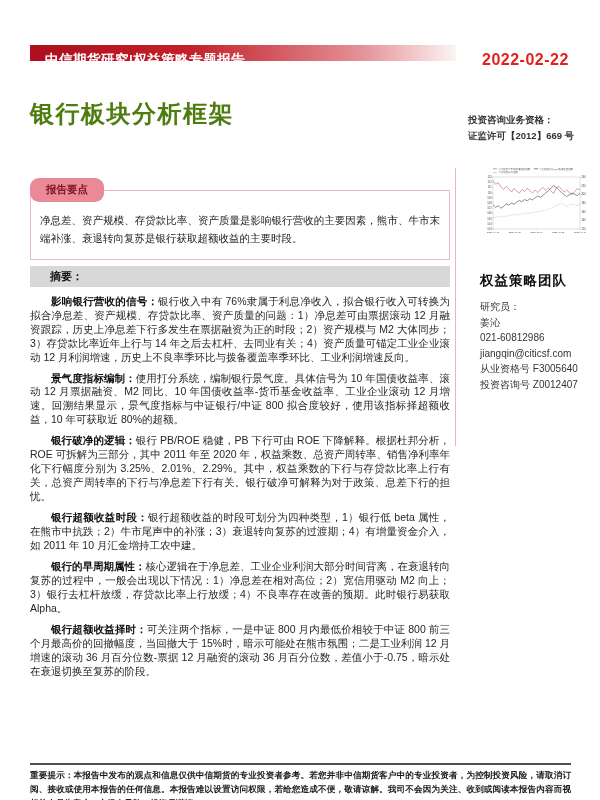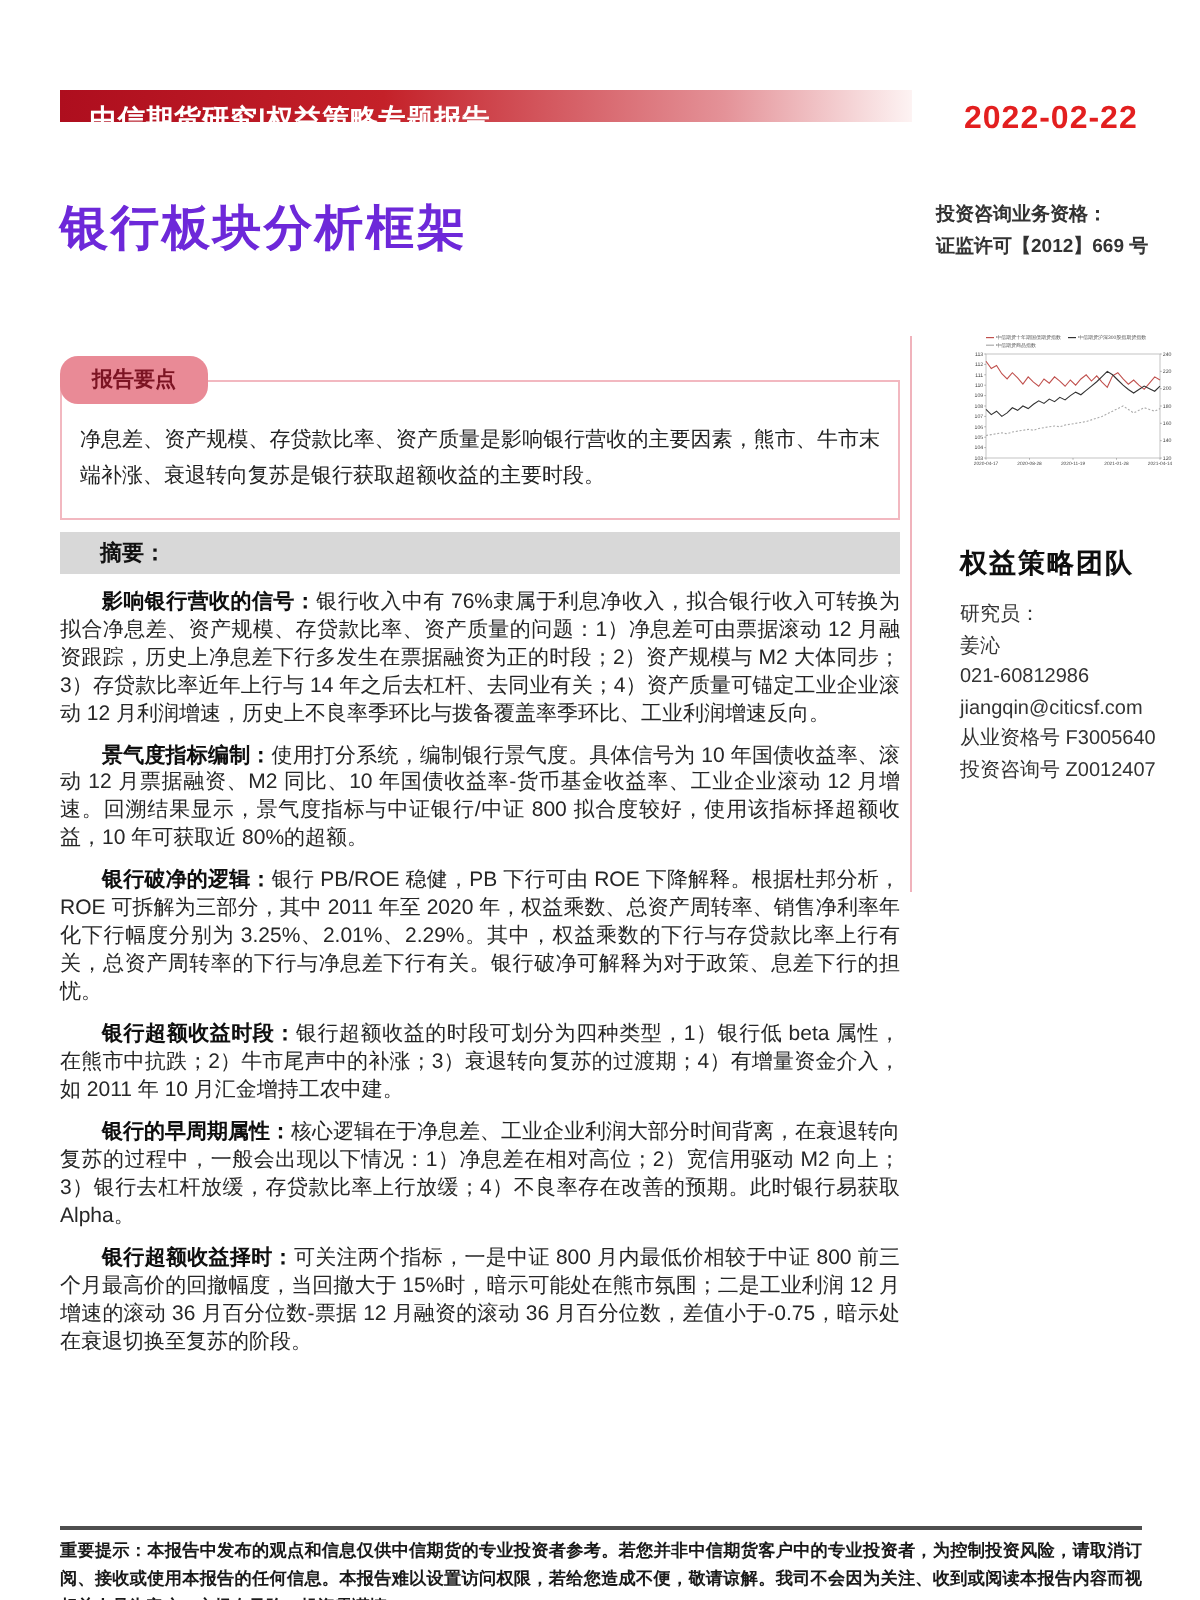--- a/index.html
+++ b/index.html
@@ -17,24 +17,24 @@
     background:linear-gradient(90deg,#ae0e1e 0%,#c42129 38%,#e49298 78%,#fdf3f3 100%);
     color:#fff;font-weight:bold;font-size:13.5px;line-height:30px;
     padding-left:15px;box-sizing:border-box;letter-spacing:0.5px;
   }
   .date{
     position:absolute;left:468px;top:51px;
     color:#e31f1f;font-weight:bold;font-size:16px;letter-spacing:0.5px;margin-left:14px;
   }
   .title{
     position:absolute;left:30px;top:98px;
-    font-size:24px;font-weight:bold;color:#6d28d9;letter-spacing:1.5px;text-align:right;
+    font-size:24px;font-weight:bold;color:#4d7c0f;letter-spacing:1.5px;text-align:right;
   }
   .qual{
-    position:absolute;left:468px;top:100px;
+    position:absolute;left:468px;top:112px;
     font-size:9.5px;font-weight:bold;color:#333;line-height:1.65;
   }
 
   
   .left-col{position:absolute;left:30px;top:178px;width:420px;}
   .hl-tab{
     display:inline-block;position:relative;z-index:2;
     background:#e98a96;color:#7c1423;font-weight:bold;font-size:10.5px;
     padding:5px 16px;border-radius:9px;
   }

